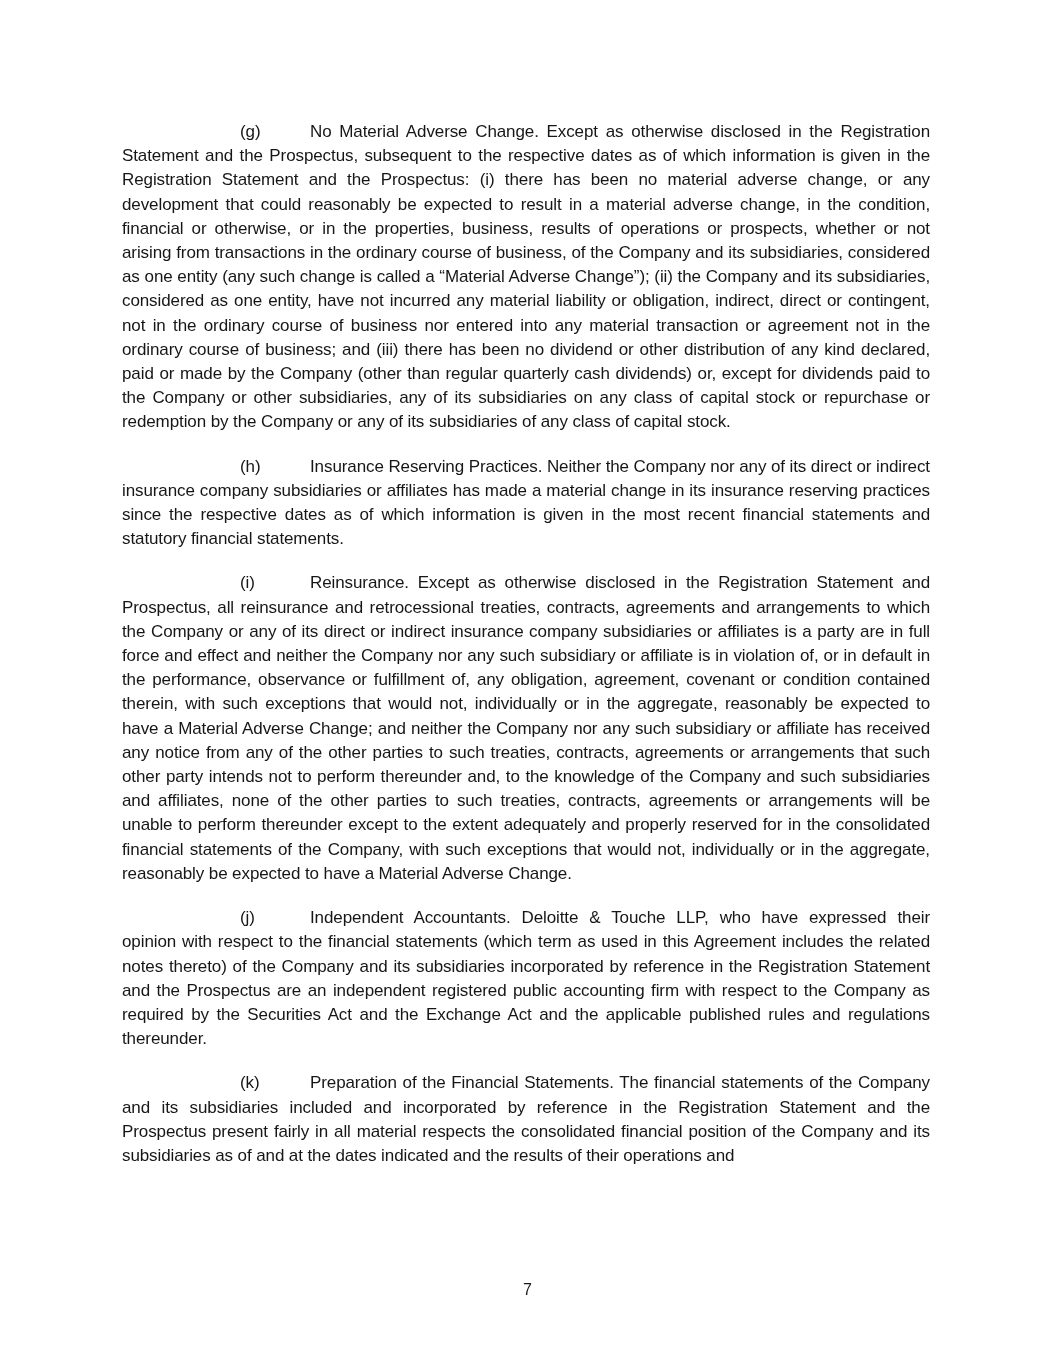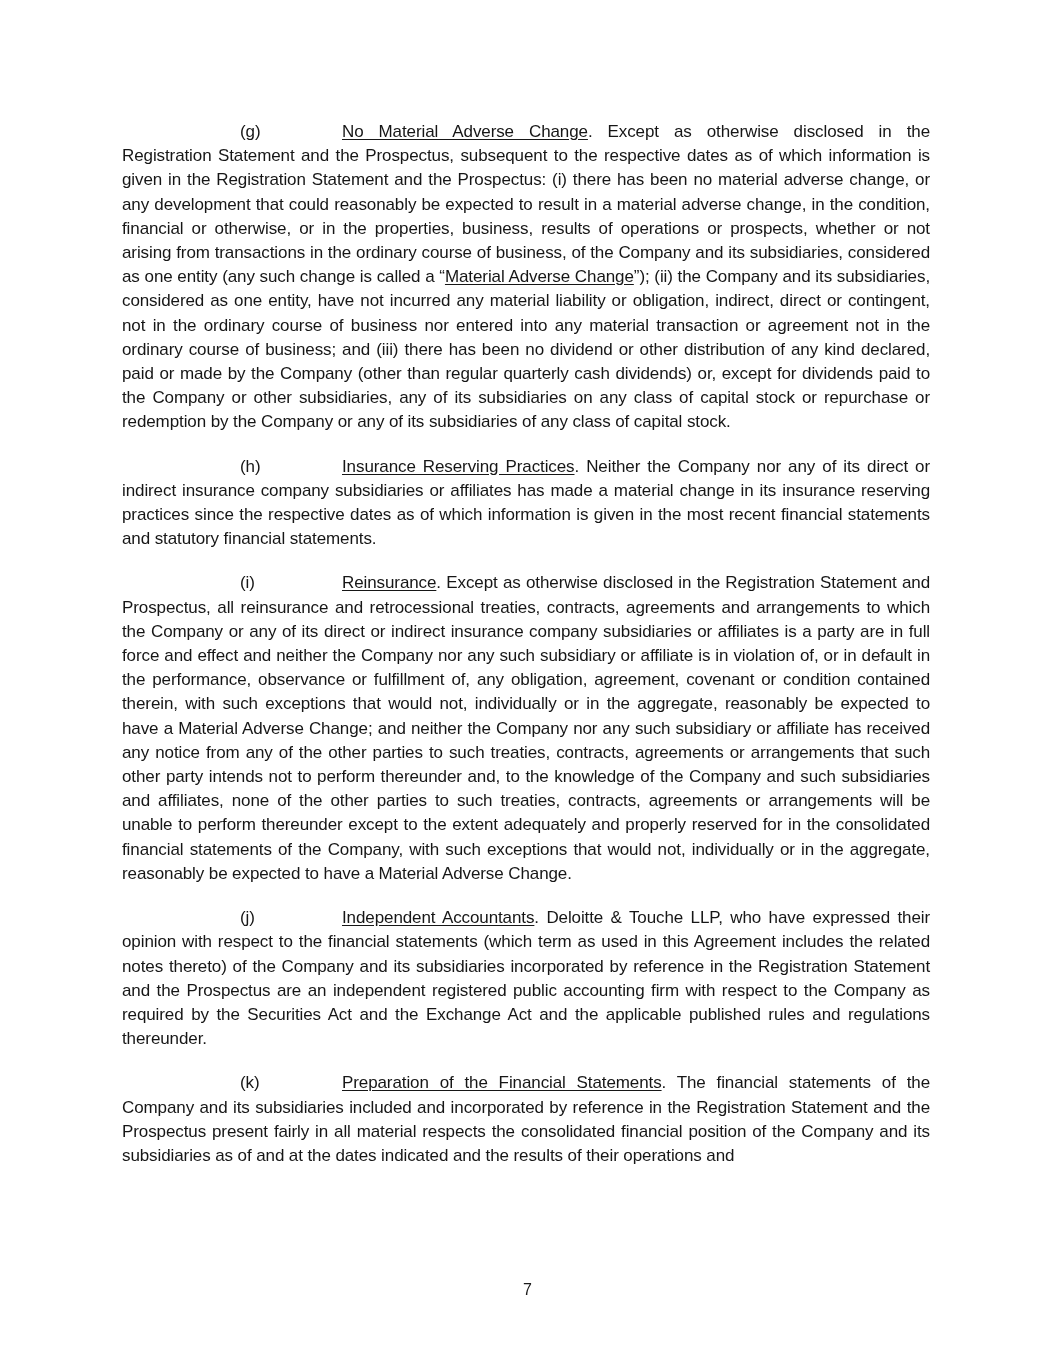--- a/index.html
+++ b/index.html
@@ -34,26 +34,23 @@
   p.para:last-child { margin-bottom: 0; }
   .tab-indent {
     display: inline-block;
     width: 118px;
   }
   .p-label {
     display: inline-block;
     width: 70px;
   }
   .p-heading {
-    text-decoration: underline;
     text-underline-offset: 2px;
-    margin-left: 32px;
   }
   .seg-u {
-    text-decoration: underline;
     text-underline-offset: 2px;
   }
   .page-number {
     position: absolute;
     left: 0;
     right: 0;
     top: 1279px;
     text-align: center;
     font-size: 16px;
     line-height: 22px;

